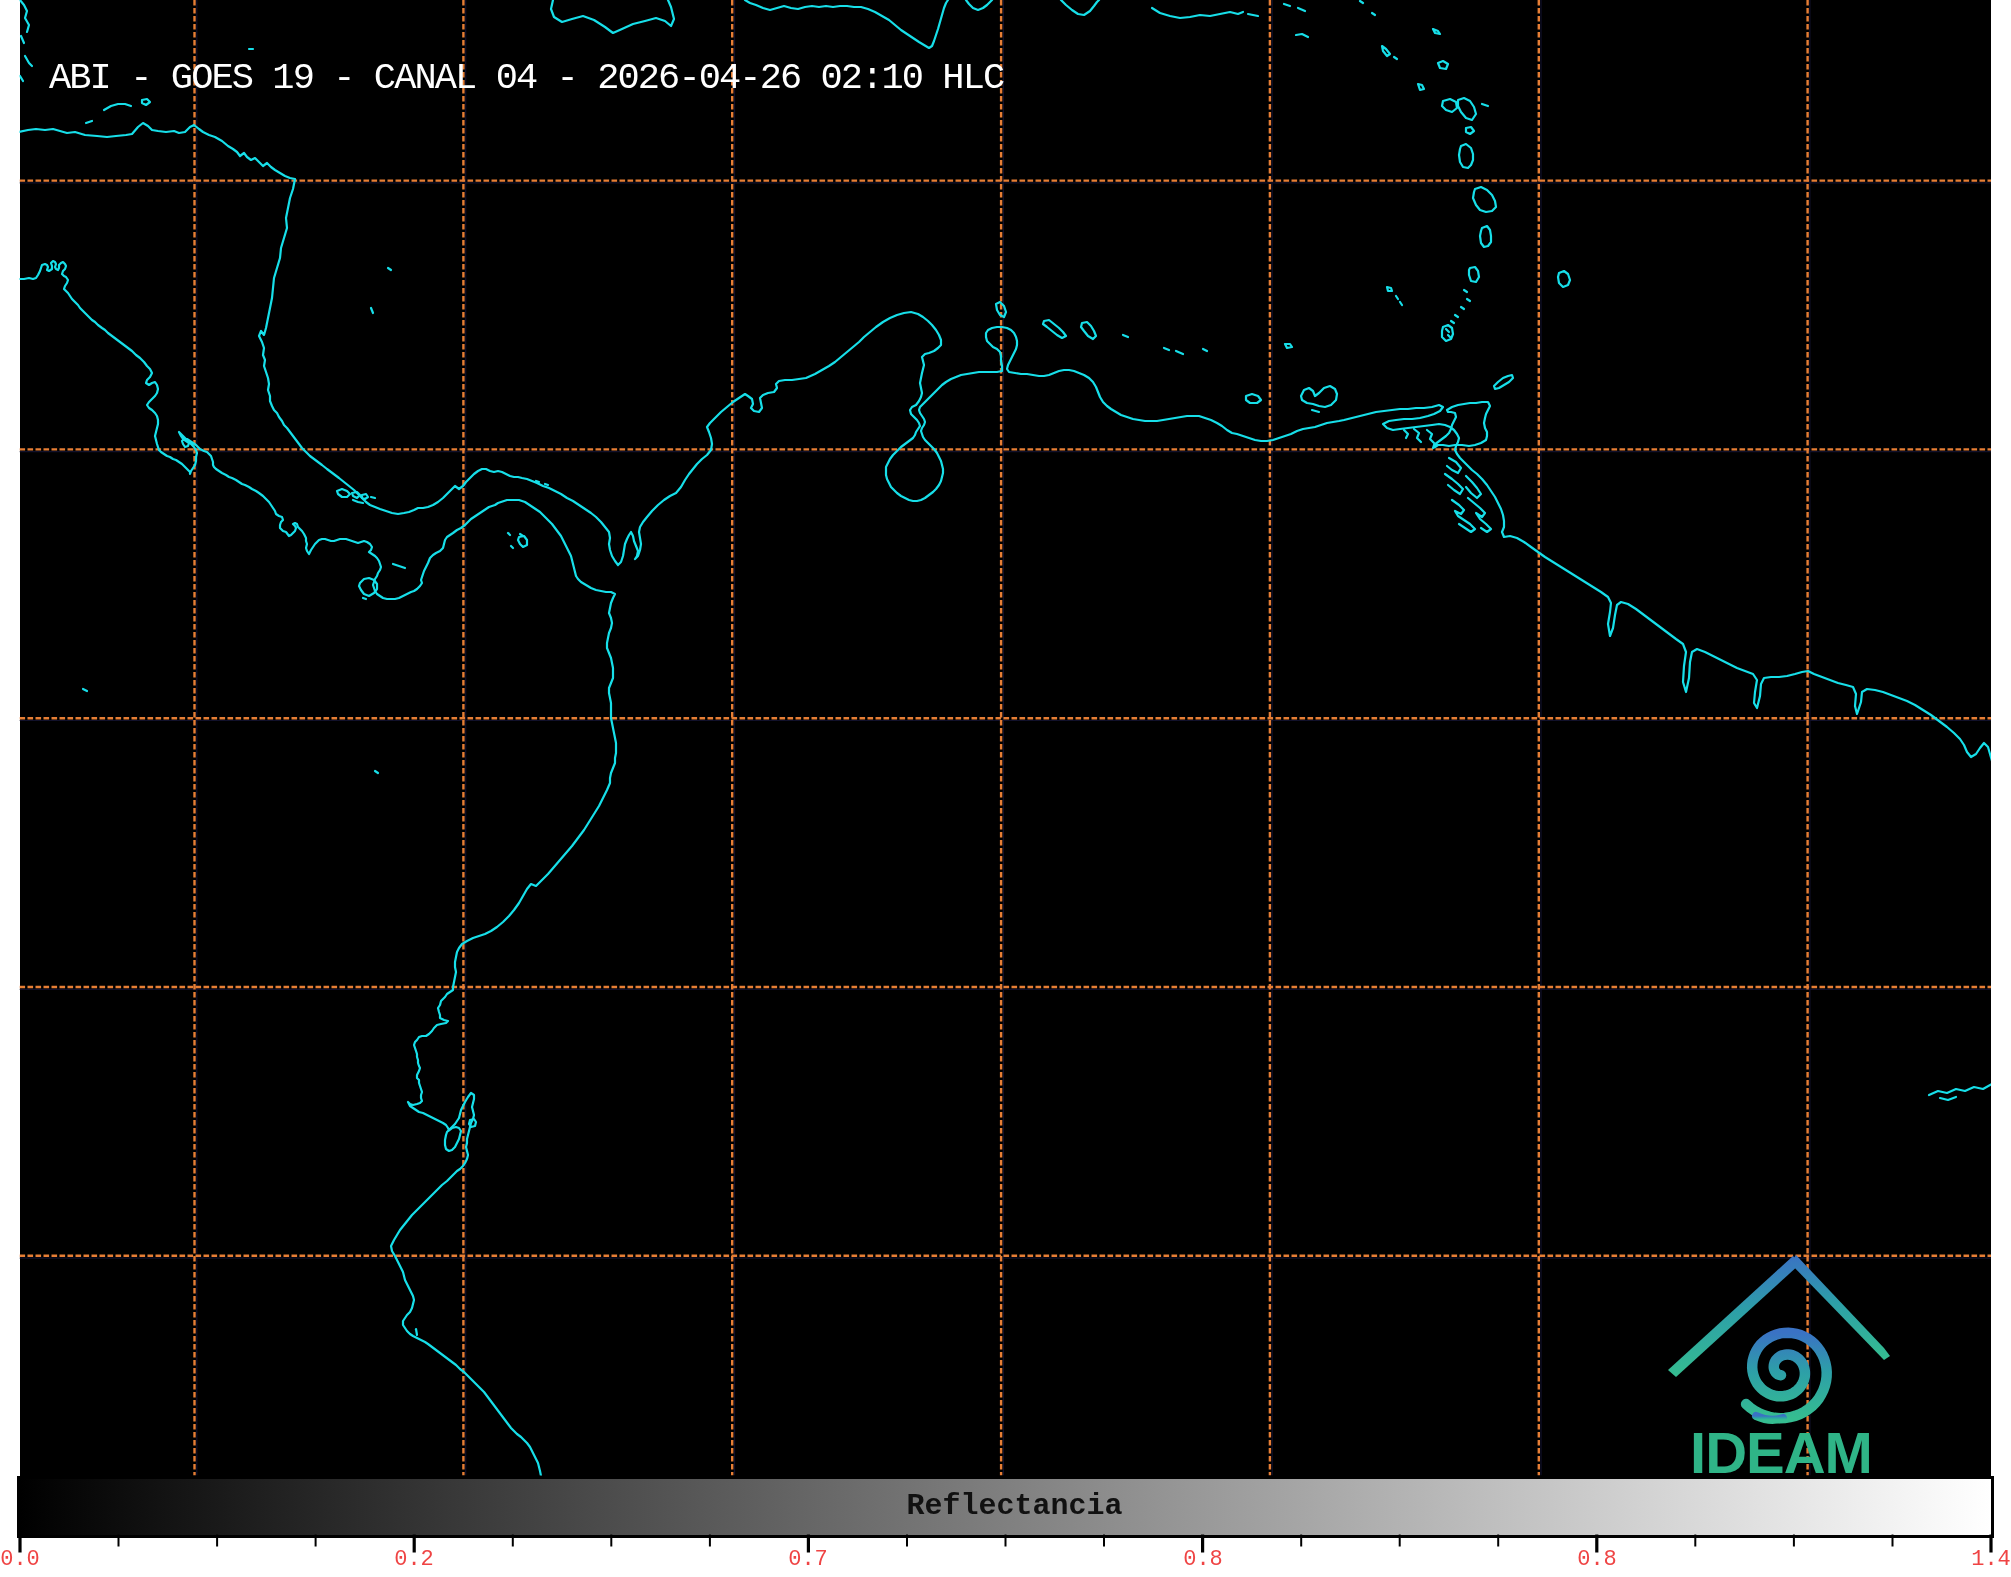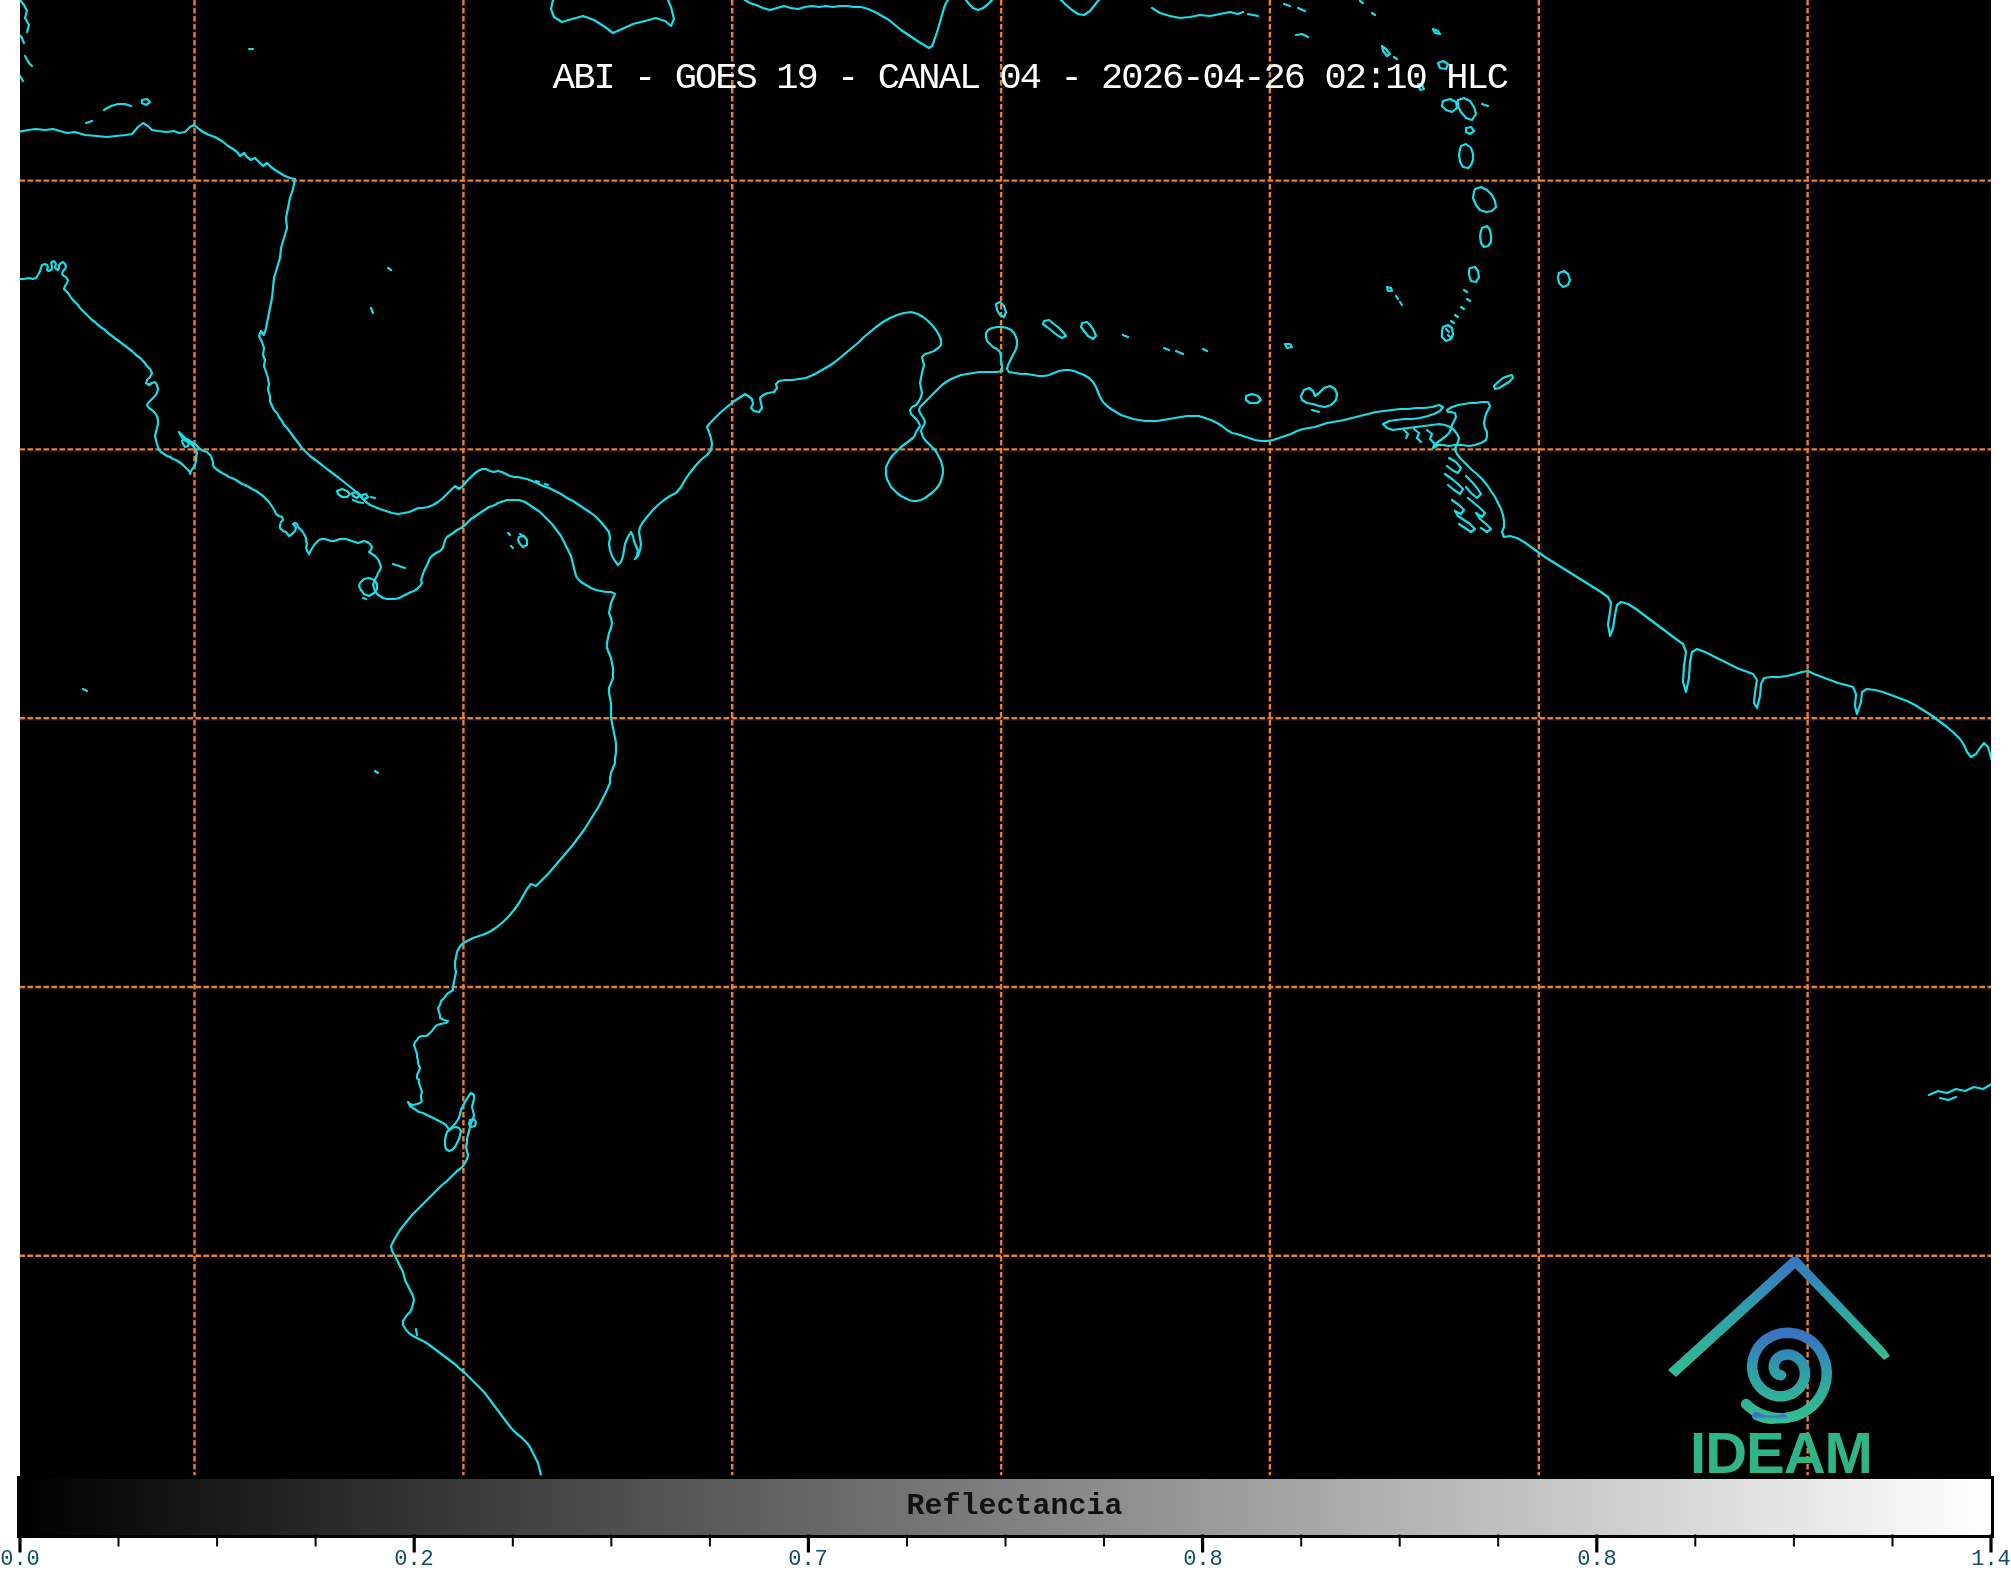--- a/index.html
+++ b/index.html
@@ -1,20 +1,20 @@
 <!DOCTYPE html>
 <html><head><meta charset="utf-8">
 <style>
 html,body{margin:0;padding:0;background:#fff;width:2011px;height:1577px;overflow:hidden}
 #fig{position:relative;width:2011px;height:1577px;background:#fff;font-family:"Liberation Mono",monospace}
 #map{position:absolute;left:19.5px;top:0;width:1971.5px;height:1475.6px;background:#000}
-#title{transform:translateZ(0);position:absolute;left:49px;right:0;top:60px;text-align:center;color:#fff;font-size:37px;letter-spacing:-1.9px;line-height:1;font-family:"Liberation Mono",monospace;white-space:pre}
+#title{transform:translateZ(0);position:absolute;left:49px;right:0;top:60px;text-align:left;color:#fff;font-size:37px;letter-spacing:-1.9px;line-height:1;font-family:"Liberation Mono",monospace;white-space:pre}
 #cbar{position:absolute;left:17.0px;top:1476.0px;width:1971.0px;height:55.5px;border:3px solid #000;background:linear-gradient(to right,#000,#fff)}
 #cblabel{transform:translateZ(0);position:absolute;left:9px;width:100%;top:1491.0px;line-height:1;text-align:center;font-family:"Liberation Mono",monospace;font-weight:bold;font-size:30px;color:#111}
-.ticklbl{will-change:transform;position:absolute;top:1549.0px;line-height:1;transform:translateX(-50%);font-size:22px;color:#0c4a6e;font-family:"Liberation Mono",monospace}
+.ticklbl{will-change:transform;position:absolute;top:1549.0px;line-height:1;transform:translateX(-50%);font-size:22px;color:#ef4444;font-family:"Liberation Mono",monospace}
 </style></head>
 <body>
 <div id="fig">
   <div id="map"></div>
   <div id="cbar"></div>
   <svg width="2011" height="1577" style="position:absolute;left:0;top:0" viewBox="0 0 2011 1577">
     <defs>
       <clipPath id="mapclip">
           <rect x="19.5" y="0.0" width="1971.5" height="1475.6"></rect>
         </clipPath>

